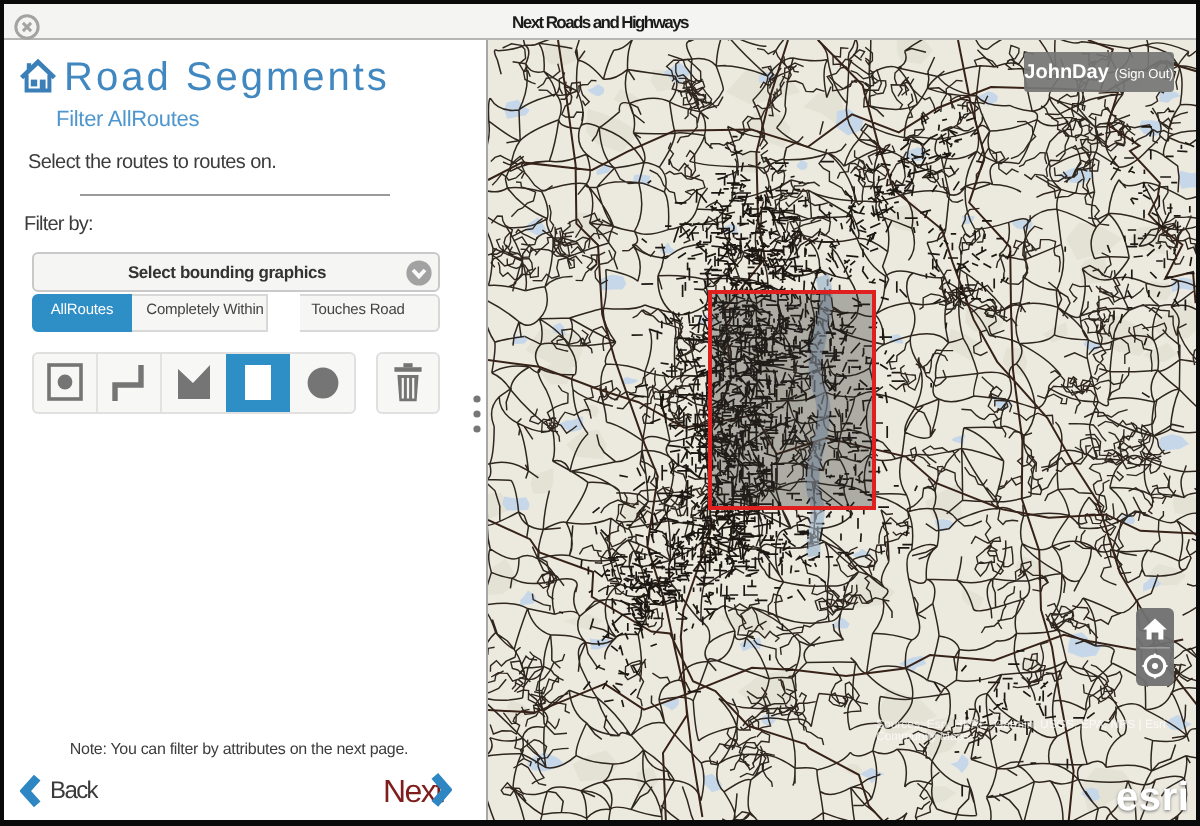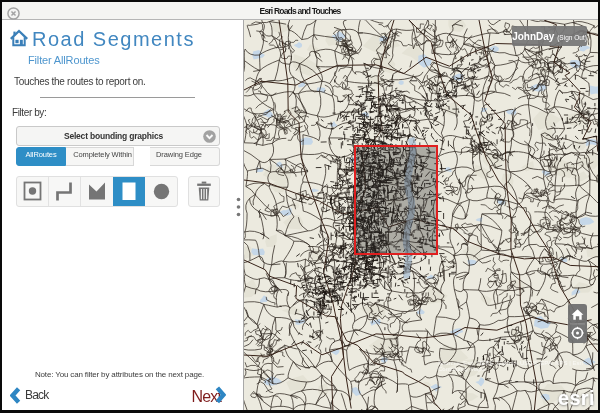--- a/index.html
+++ b/index.html
@@ -38,21 +38,21 @@
 </style>
 </head>
 <body>
 <div id="app">
   <div class="frame" style="left:0;top:0;width:600px;height:2px;"></div>
   <div class="frame" style="left:0;top:0;width:2px;height:413px;"></div>
   <div class="frame" style="left:598px;top:0;width:2px;height:413px;"></div>
   <div class="frame" style="left:0;top:410px;width:600px;height:3px;"></div>
 
   <div id="topbar"></div>
-  <div id="title" style="z-index:31;">Esri Roads and Touches</div>
+  <div id="title" style="z-index:31;">Next Roads and Highways</div>
   <svg id="closebtn" style="z-index:31;position:absolute;left:6.5px;top:7px;" width="7" height="7" viewBox="0 0 7 7">
       <circle cx="3.5" cy="3.5" r="3" fill="none" stroke="#a3a3a3" stroke-width="0.8"></circle>
       <path d="M2.4 2.4L4.6 4.6M4.6 2.4L2.4 4.6" stroke="#a3a3a3" stroke-width="0.8"></path>
     </svg>
 
   <div id="mapwrap">
     <svg width="355" height="390" viewBox="0 0 355 390" style="display:block">
         <rect width="355" height="390" fill="#eceadf"></rect>
         <path d="M42.6 166.5L39.3 172.1L31.4 172.2L26 166.5L31 162.1L40.5 160.8ZM356.3 231L353.4 237.4L343.4 236.8L342.4 231L343.5 226.5L350.9 226.8ZM344.5 157.3L338.3 160.9L333.2 161.2L327.4 157.3L333.4 154.6L339.8 151.3ZM47.5 155.1L43.8 163.7L31.1 161.6L18.7 155.1L26.6 144L43.9 147.4ZM111.3 91.4L108.4 94.2L105.3 93.9L101.6 91.4L104.7 89.3L108.5 89.7ZM75.9 46L66.7 56.2L54.4 52L49.1 46L49.8 34.1L64.7 39.4ZM21.9 335.9L18.1 338.5L11.1 340L8.2 335.9L11.5 329.7L17.8 332.5ZM222.3 5.5L216.6 12L206.5 10.7L204.4 5.5L204.4 -0.7L216.8 -2.7ZM152.7 325.8L152.1 335.5L134.8 333.9L124.7 325.8L135.7 317.8L152.6 314.5ZM234.3 376.5L228.2 380.6L220.4 382.4L219.6 376.5L222.2 373L229.1 373.2ZM177.6 33.5L175.6 43.1L166.9 36.8L157.5 33.5L164.7 27L175.5 25ZM236.2 349.6L230.8 355.2L220.5 358.5L218.5 349.6L220.2 340.3L233.8 338.5ZM317.4 99.2L309.5 105.9L294.5 110.1L288.9 99.2L295.8 91.2L306.8 93.4ZM281.1 263.5L278.5 272.5L270.3 267.7L263.2 263.5L266.9 257.9L275.6 261.1ZM141.2 61L134.8 66.5L127.3 66.1L125.6 61L125.2 55.6L135 56.3ZM309.6 113.8L309.1 121L296.7 122.4L296.1 113.8L298.5 110L307.8 107.7ZM323.1 373.1L314.5 379L300.5 387L296.2 373.1L303.7 363.7L317.6 365.5ZM59.2 202.2L57.7 209.6L44.6 208.4L39.1 202.2L47 196L55.2 194.7ZM215.3 90.6L214.4 96.3L205.1 94.8L198.2 90.6L203.8 83.9L213.9 81.5ZM349.2 267.6L344.7 272.5L334.6 272.7L329.4 267.6L335 261.9L342.9 263.9ZM159.3 176.1L154.6 186.3L142.7 184.7L140.6 176.1L144.4 170.5L152.6 169.8ZM141.5 288.3L140.8 297.8L124.7 295.3L115.2 288.3L128.1 284.8L136.7 283.6ZM55.5 185.3L54.1 188.6L50.3 187.6L46.4 185.3L48.8 182.3L54 182.6ZM274.6 312.2L274.4 315.8L268.5 315.3L266 312.2L269.2 309.9L274 308ZM290.1 147.2L287.2 149.4L282.4 151.4L277.2 147.2L282.5 143.9L289 141.1ZM356.4 142.5L350.1 149.1L336.3 148.4L331.7 142.5L338.3 137.2L351.3 129.8ZM341.7 126.6L338.9 130.5L334 129.5L328.9 126.6L331.4 120.7L340.4 121.5ZM156.2 26.1L141 30.1L131.1 32.3L118.8 26.1L128.9 15.2L146.5 13.2ZM49 8.3L37.6 13.1L30.7 11.8L27.6 8.3L28.9 1.4L37.9 2.1ZM269.6 161L267.7 168.3L259.9 165L257.2 161L259.2 153.8L267.5 154.2ZM258.1 141.2L252.6 148.8L242.5 145.4L238.6 141.2L239.2 130.6L249.6 135.4ZM155.1 158.3L150.7 167.6L134.5 171.2L132.4 158.3L134.4 148L146.3 154.9ZM187.2 365.1L185 367.6L181.4 367.3L178.5 365.1L180.6 361.7L184.7 362.4ZM248 279L244.9 285.8L238.6 281.4L236.9 279L237.2 273.6L243.4 276.4ZM338.8 100.1L338.4 107L326.7 104.7L320.2 100.1L325.4 93.9L336 92.7ZM151.4 44.1L148.1 54L137.3 50.3L129.9 44.1L134.8 33.4L146.3 37.5ZM184.9 42.7L184.7 46.6L179.8 46.1L177.5 42.7L178.9 39L185.3 37.1ZM142.7 42L137.5 46.2L131.1 46L129.9 42L129.7 37.6L136.9 38.8ZM203.7 275.8L198.2 282.1L183.9 284.1L182.1 275.8L185.2 265.7L195.1 270.1ZM224.6 338.1L212.6 343.9L200.9 349.6L194.7 338.1L199.7 323.8L216.7 330.3ZM236.1 230.7L237.3 239.4L222.9 239.1L218.3 230.7L227.3 225.8L236.9 220.8ZM65.3 362.2L59.3 369.9L46.2 370.7L42.2 362.2L49.9 357.9L59.1 355.1ZM76.6 29.9L72.4 34.6L67 32.1L62.8 29.9L66.2 24.3L71.5 26.7ZM85 370.5L81.3 376.4L75.2 374.4L74.1 370.5L74.6 366.1L82.3 363.2ZM32.7 221.6L30.7 226.8L22.7 226.9L21.2 221.6L22.5 217.9L32.7 214ZM246.9 152.3L242.2 160.5L233 155.6L229.3 152.3L231.6 144.4L239.5 147.6ZM334.8 149.4L325.6 158L314.8 155.8L305 149.4L312.7 137.3L326.5 143.5ZM82.6 234.8L78.1 240L67.2 243.7L68.1 234.8L68.1 227.9L76.7 230.3ZM11.3 234.7L4.8 237.6L-3 240.8L-6.3 234.7L-4.2 227L6.5 226.4ZM327.5 19L326.4 24.9L317.7 26.3L316.6 19L319.8 16.3L325.5 16ZM57.5 290.5L51 295.3L45 293.2L37.6 290.5L45 288.4L50.1 286.7ZM103.4 20.8L92.7 24.3L84.7 26L81.4 20.8L82.6 14.7L92.5 15.5ZM15.3 270.8L7.2 277.1L-5.6 277.7L-11.5 270.8L-2 266.7L8.8 259.1ZM307.8 50.3L303 54.9L294.7 56.7L294 50.3L295.8 47.2L301.2 46.7ZM61.9 94.7L54.6 101.3L47.4 100.2L39 94.7L44.6 86.3L56.3 87.4Z" fill="#e4e2d5"></path>
         <path d="M20.9 35L18.9 37.6L15 38.2L9.7 39.5L8.1 35L9.4 31.3L15 29.9L18 33.2ZM58.2 25L57.6 26.9L55 28.2L51.9 26.8L49.6 25L52.8 23.7L55 22.1L57.5 23.6ZM102.6 16L99.4 18.4L95 22.2L90.5 18.8L87.6 16L91.9 13.7L95 11L99.1 13.7ZM187.7 40L186.6 45.1L180 47.7L173.6 43.1L174.4 40L174.3 35.7L180 34.1L184.6 37.9ZM219 57L218.9 59.2L215 60.7L210.5 59.4L207.4 57L211.2 55L215 53.6L219.3 54.4ZM254.9 28L254.5 30.7L250 33L247.2 30L244.8 28L247.9 27L250 25.5L252.8 26.4ZM303 68L299.6 70.4L296 71.7L291.1 71.1L285 68L290.5 64.7L296 63.2L301 65.1ZM336.6 44L336.2 47L332 48.5L328.1 46.9L325.3 44L326.7 40.3L332 40.1L336.9 41ZM29.1 95L28.4 96.8L25 97.9L22.5 96.5L18.7 95L20.1 92L25 88.8L27.9 92.7ZM69.1 122L67.2 124.8L62 124.8L57.3 125.1L55.1 122L57.2 119.1L62 117.2L67.6 118.3ZM19.7 150L18.3 151.8L16 151.9L11.5 152.1L12.6 150L12.5 147L16 148.5L18.8 147.8ZM47.6 192L46.7 194.7L42 196L38.2 194.4L35.3 192L39.6 190.1L42 190.3L47.3 188ZM20.8 232L20.1 234.9L14 235.3L9.6 235.2L7.2 232L8.1 228.3L14 229.2L19.1 228.6ZM61.7 302L57.6 303.7L55 304.8L51.6 304.6L51.5 302L50.8 299.2L55 299.8L60.4 299.4ZM38.3 362L32.6 364.5L28 365.8L22.3 365L19.3 362L22.4 358.8L28 356.2L34.6 358.7ZM95.4 332L94.1 333.7L92 335.3L89.9 333.8L86.7 332L90 330.5L92 329.4L95.4 329.6ZM136.7 302L135.9 304.8L132 303.7L127.5 305.7L125.8 302L128.7 300.2L132 300.3L135.9 298.8ZM180.9 292L179.6 294.1L177 294.3L173.3 293.8L172.2 292L174.6 290.8L177 288.7L179.2 290.4ZM219.2 312L214.5 313.5L212 316.8L209.6 313.9L205.5 312L208.6 310.3L212 308.7L217.1 307.9ZM240.3 362L239.4 363.6L237 366.5L234.5 363.9L231.3 362L234.7 360.9L237 357.1L240.1 359.6ZM307.2 302L304 307.8L297 308.7L290 306.1L290.3 302L291.6 297.5L297 296.1L300.9 300.1ZM336.5 272L334.4 273.6L332 274L327.5 275.8L327.7 272L329.6 270.6L332 268.2L334.8 269.8ZM351.8 342L348 344.5L345 345.1L341.6 344.6L338.8 342L341.2 339.2L345 337.4L347.9 340.1ZM261.1 182L260 184.2L257 185.4L254.5 183.3L253.3 182L252.6 179.1L257 178.7L259.5 180.1ZM307 152L305.3 154.6L302 155.9L299.4 154L297.6 152L299.2 150.1L302 150.4L303.7 151.2ZM350.5 202L345.5 204.6L342 204.7L337.6 205.6L335.1 202L336.4 198.7L342 197L346.8 198.3ZM272.4 92L271.3 94.4L267 94.6L264.3 94.1L262.1 92L262.6 89.9L267 90.1L271.1 89ZM124.6 95L125.2 97.6L122 97L119.7 96.2L117.3 95L118.6 93L122 91.8L124.4 93.1ZM80.8 70L81 72.9L77 72L73.9 71.7L72.5 70L73.3 67.4L77 67.2L81.1 67.9ZM159.6 63L159.4 64.2L157 65.1L155.2 64.1L154.2 63L155 61.8L157 59.9L159.8 61.6ZM233.3 242L231.3 244.2L227 245.9L224.5 244L223.8 242L223.4 240.2L227 239.5L231 240.2ZM191.7 257L189.9 258.5L187 259.1L183.7 258.7L182.2 257L185.4 255.9L187 254.4L189.2 255.9ZM116.8 372L116.8 374.6L112 376.1L109.4 373.2L108.1 372L107.4 368.3L112 366.9L115.4 369.9ZM198.3 367L194.5 368.6L192 371.7L189.7 368.9L185.9 367L189.1 365.3L192 363.8L194.4 365.7ZM305.3 377L306.2 379L302 381.2L299.1 378.7L296.6 377L297.8 374.6L302 373.8L305.2 375.1ZM354.7 122L352.4 125.2L347 124.2L342 126.3L341.5 122L343 120.1L347 118.8L351 119.4ZM75.2 170L73.2 171.5L70 172.1L66.6 171.8L67.4 170L68.3 168.9L70 168.5L71.6 169.2ZM114.1 140L112.9 141.9L110 141.8L106.6 142.7L105.2 140L106.6 138.3L110 137.1L113.4 137.3ZM207.3 150L207.6 151.9L205 151.6L202.2 151.3L200.6 150L201.6 147.8L205 147L206.9 148.9ZM238 200L237.6 202.1L235 201.3L233.3 200.9L231.6 200L233.2 198.7L235 198.2L238.7 197.2ZM323.5 240L322.9 241.9L320 242.3L317.1 241.8L316.7 240L316.8 238.2L320 236.8L322.7 238.7ZM24.1 280L22.4 281.9L20 282.1L16.2 282.9L16.1 280L17.9 278.3L20 275.2L23.5 277.7ZM144 340L142.5 341.7L140 343L137.5 341.7L136.5 340L137.5 338.2L140 337.1L143.1 337.9ZM242.8 90L241.7 91.3L240 92.1L236.8 91.8L237.7 90L236.9 87.9L240 88L243.3 87.9ZM358.6 70L357.1 73.9L352 73.6L346.7 74.4L345.6 70L346 65.4L352 66.7L358.1 65.3ZM346.5 28L342.2 29.4L340 31.4L335.7 30.8L335.8 28L335.5 25.4L340 25.8L344 26ZM61.1 65L59.8 66.4L58 66.9L54.4 67.6L54.2 65L56.4 64L58 61.9L61.1 63.5ZM145.7 18L143.5 19.7L140 21L135.5 21.2L135.6 18L137 16.5L140 16.1L142 16.8ZM38.3 145L39.2 147.7L36 146.8L32.8 146.5L32.2 145L32.6 142.9L36 141.4L37.9 143.4ZM93.3 105L92.9 106.5L90 106.8L87.2 106.9L85.8 105L88.2 103.4L90 101.1L91.7 104Z" fill="#c5d7e8" stroke="none"></path>
@@ -88,34 +88,34 @@
 
   <svg id="homeicon" width="18" height="18" viewBox="0 0 18 18">
     <path d="M0.8 9.8L9 2l8.2 7.8" fill="none" stroke="#3a7fb8" stroke-width="2.3"></path>
     <path d="M3.3 8.3V16.2h11.4V8.3" fill="none" stroke="#3a7fb8" stroke-width="2"></path>
     <rect x="5.4" y="10.8" width="3.2" height="3.4" fill="#3a7fb8"></rect>
     <rect x="9.9" y="10.8" width="2.9" height="5.4" fill="#3a7fb8"></rect>
     <rect x="3.4" y="2.6" width="2.2" height="4" fill="#3a7fb8"></rect>
   </svg>
   <div id="h1">Road Segments</div>
   <div id="h2">Filter AllRoutes</div>
-  <div id="seltext">Touches the routes to report on.</div>
+  <div id="seltext">Select the routes to routes on.</div>
   <div id="hr1"></div>
   <div id="filterby">Filter by:</div>
   <div id="dropdown">
     <div id="ddtext">Select bounding graphics</div>
     <svg id="ddchev" width="13" height="13" viewBox="0 0 13 13">
         <circle cx="6.5" cy="6.5" r="6.3" fill="#a2a2a2"></circle>
         <path d="M3.5 5L6.5 8.2 9.5 5" fill="none" stroke="#fafafa" stroke-width="1.9"></path>
       </svg>
   </div>
   <div id="tabs">
     <div class="tab" id="tab1">AllRoutes</div>
     <div class="tab" id="tab2">Completely Within</div>
-    <div class="tab" id="tab3">Drawing Edge</div>
+    <div class="tab" id="tab3">Touches Road</div>
   </div>
   <div class="toolgrp" style="left:15.5px;width:162px;">
     <div class="tool" style="left:0;border-right:1px solid #e2e2e2;">
       <svg width="31" height="29" viewBox="0 0 31 29">
           <rect x="7.5" y="5.5" width="16" height="17" fill="none" stroke="#757575" stroke-width="1.8"></rect>
           <circle cx="15.5" cy="14" r="3.7" fill="#757575"></circle>
         </svg>
     </div>
     <div class="tool" style="left:32px;border-right:1px solid #e2e2e2;">
       <svg width="31" height="29" viewBox="0 0 31 29">

